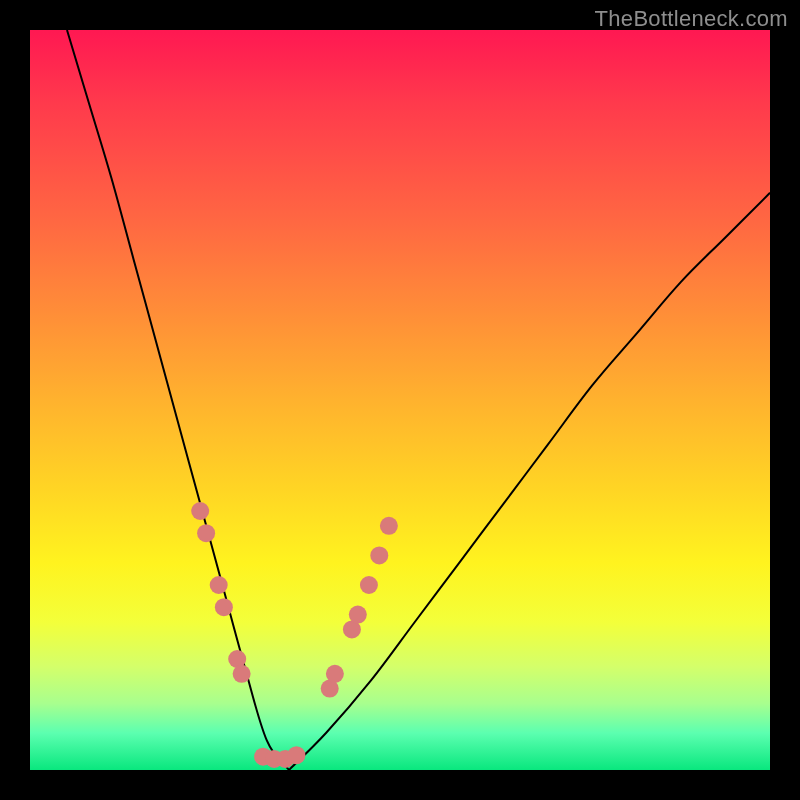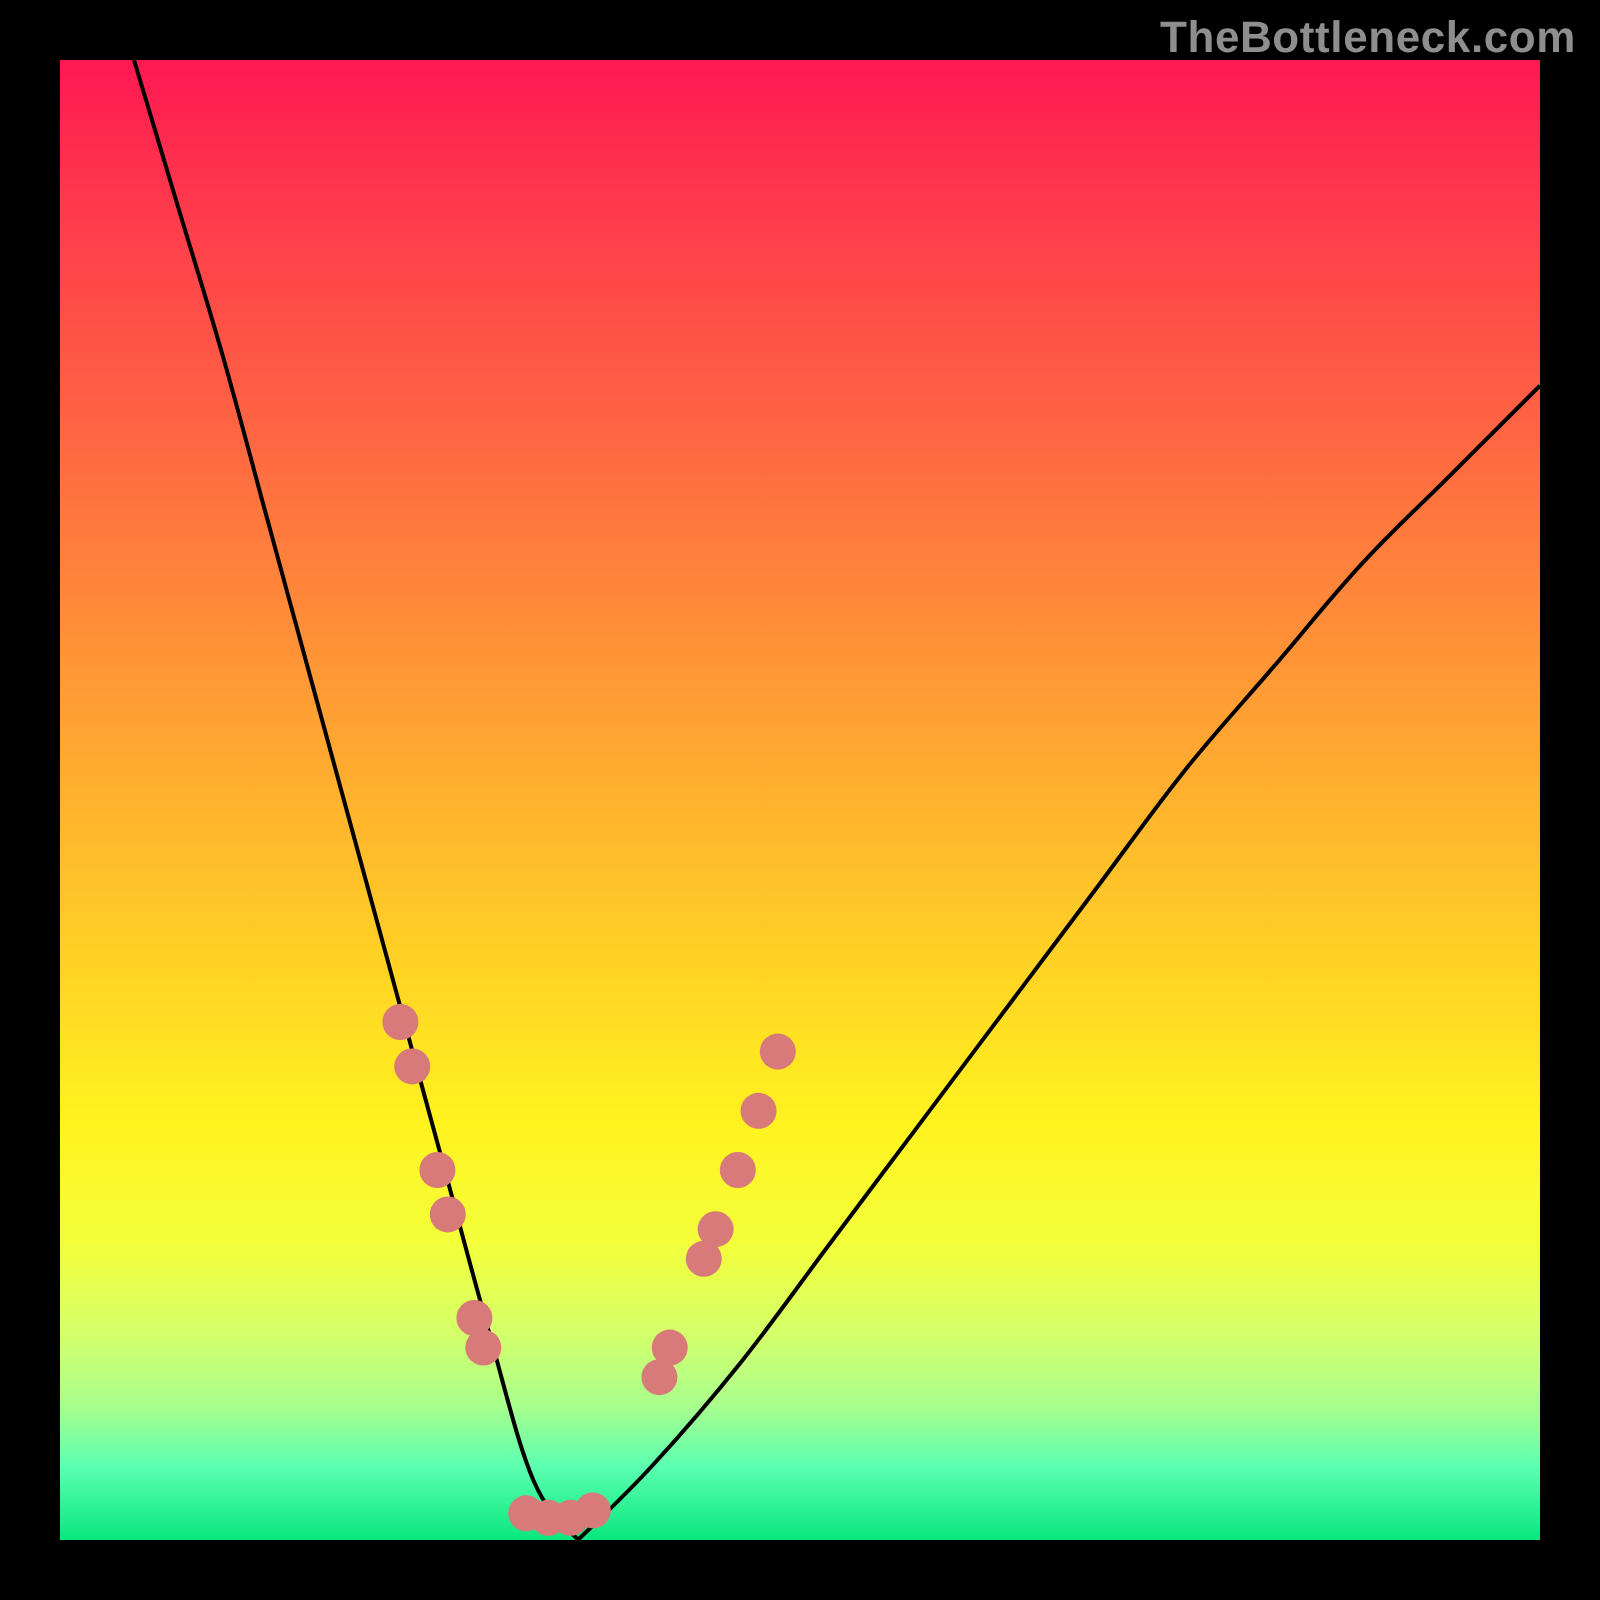--- a/index.html
+++ b/index.html
@@ -38,21 +38,21 @@
       #a8ff8e 91%,
       #5cffb0 95%,
       #09e77e 100%
     );
   }
   .watermark {
     position: absolute;
     top: 6px;
     right: 12px;
     font-size: 22px;
-    font-weight: 700;
+    font-weight: 400;
     color: #8e8e8e;
     letter-spacing: 0.3px;
     user-select: none;
   }
   svg.curves {
     position: absolute;
     left: 0;
     top: 0;
     width: 740px;
     height: 740px;

